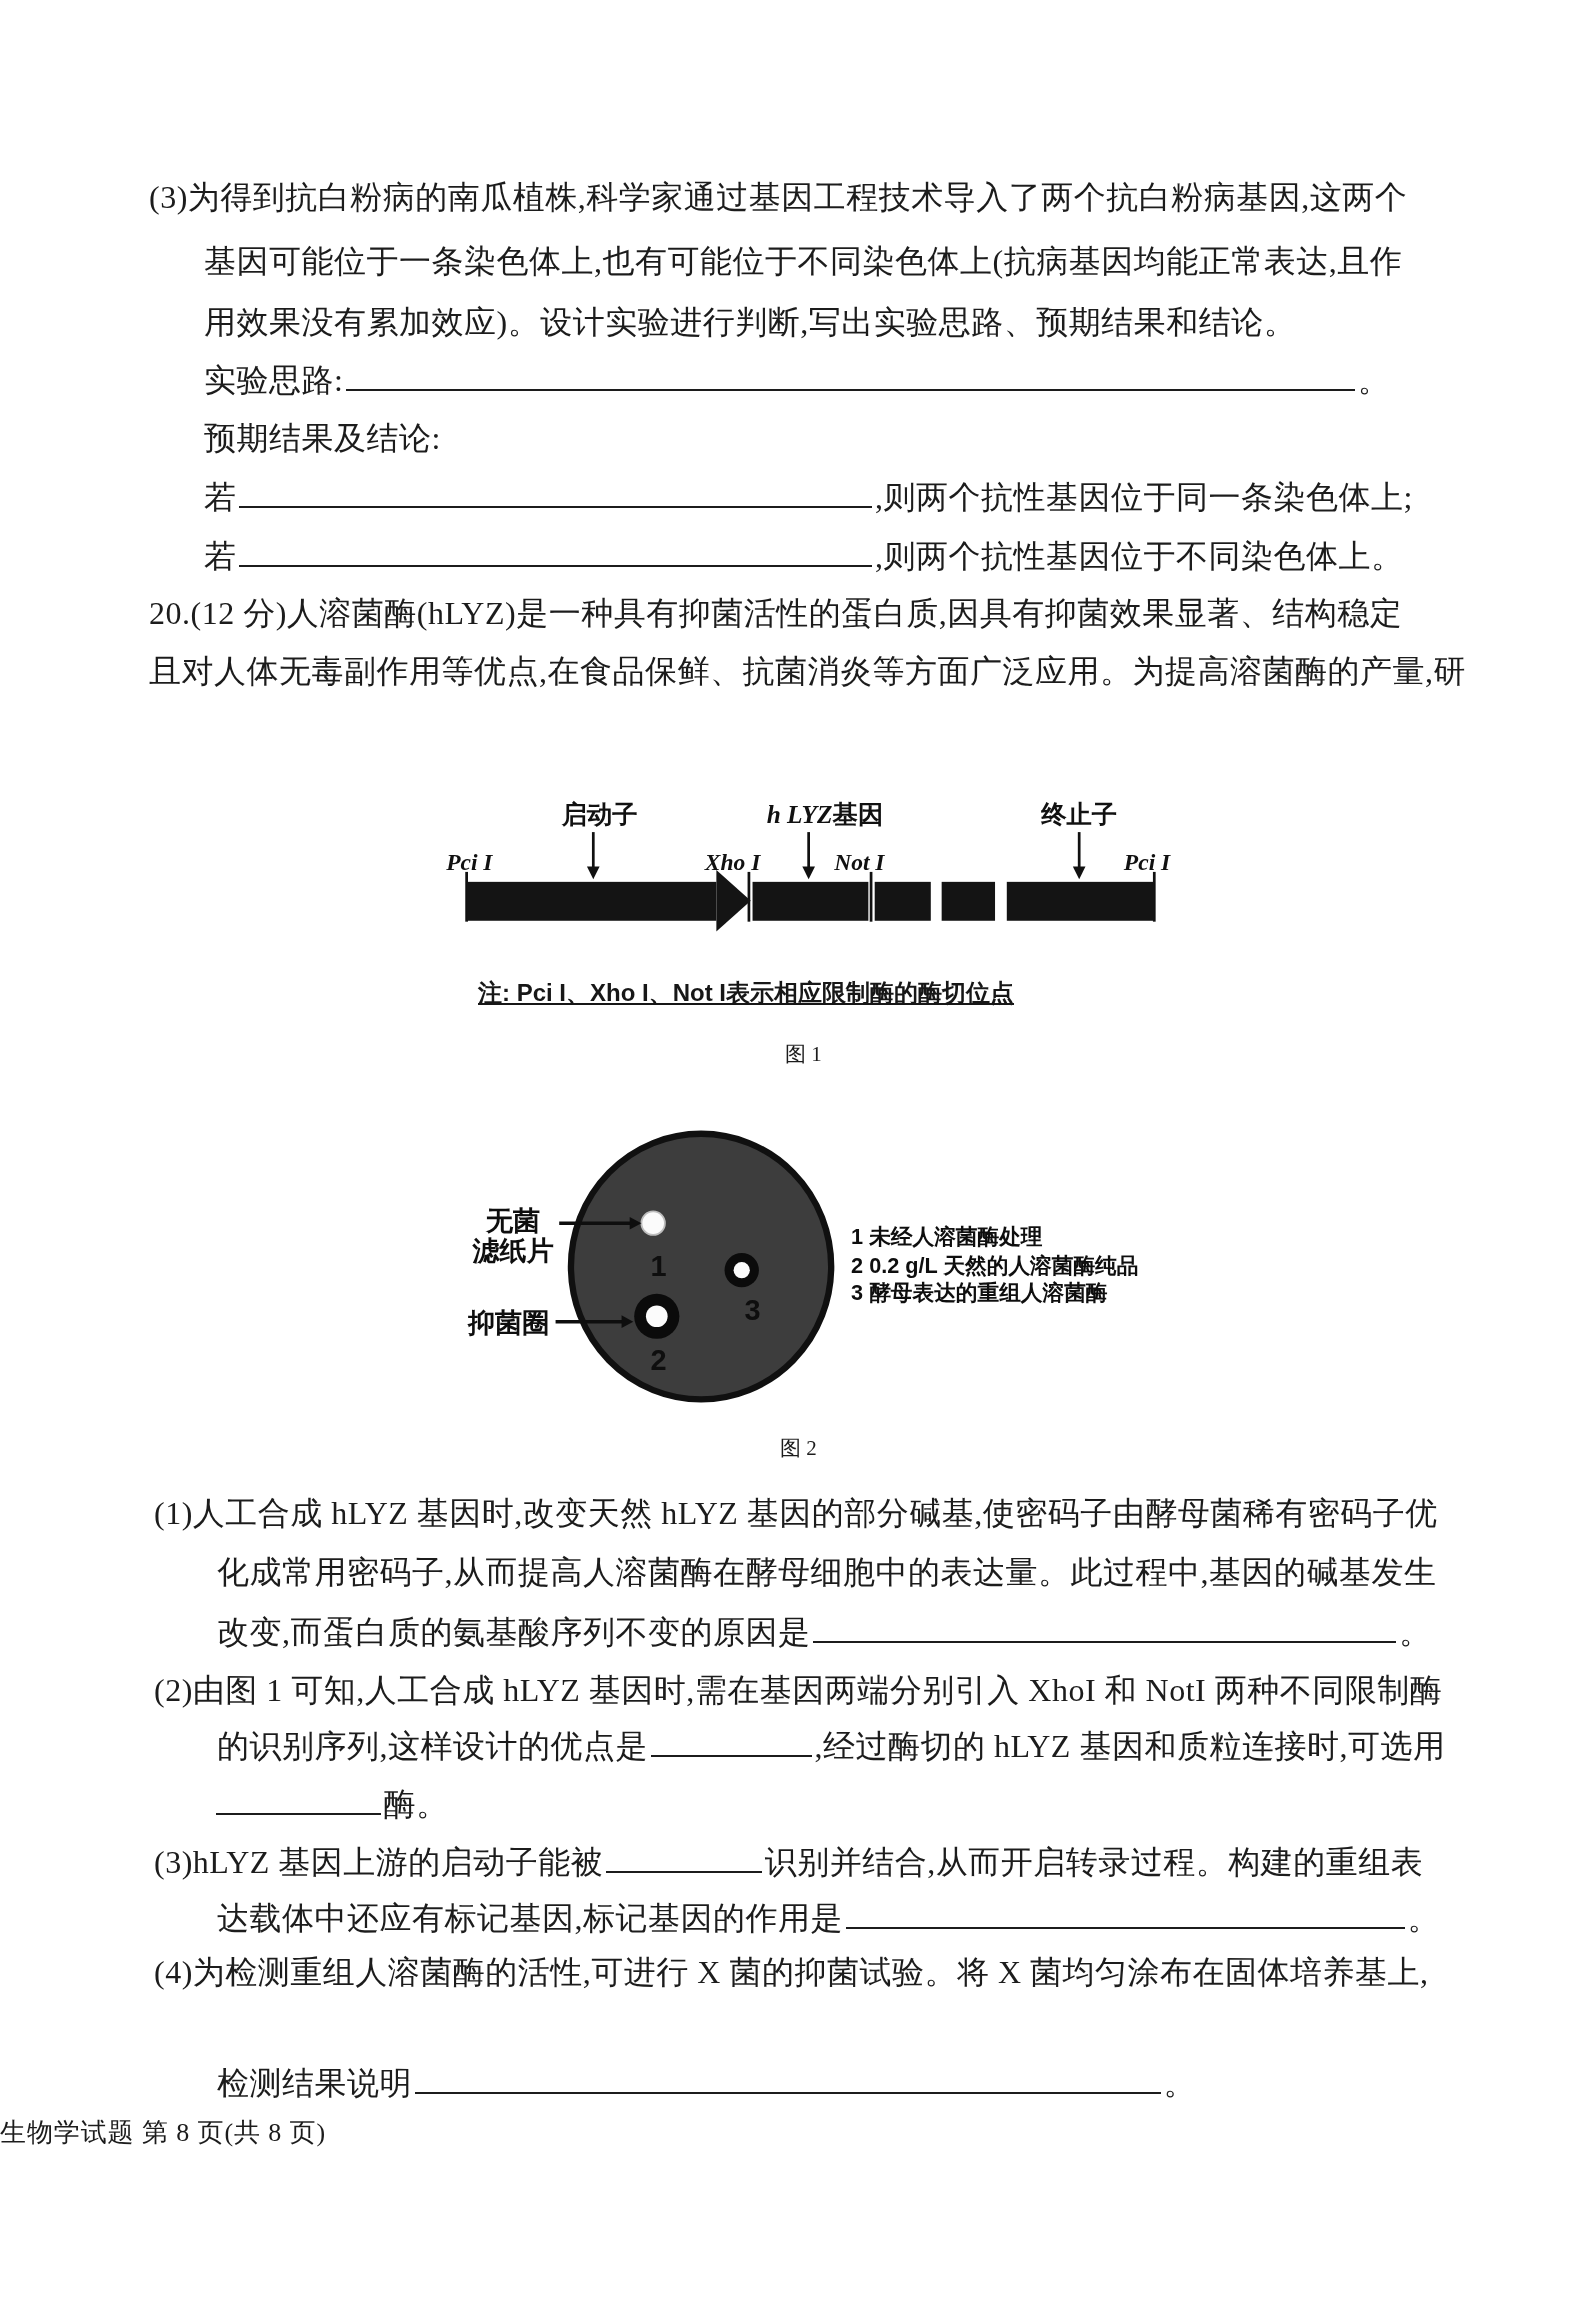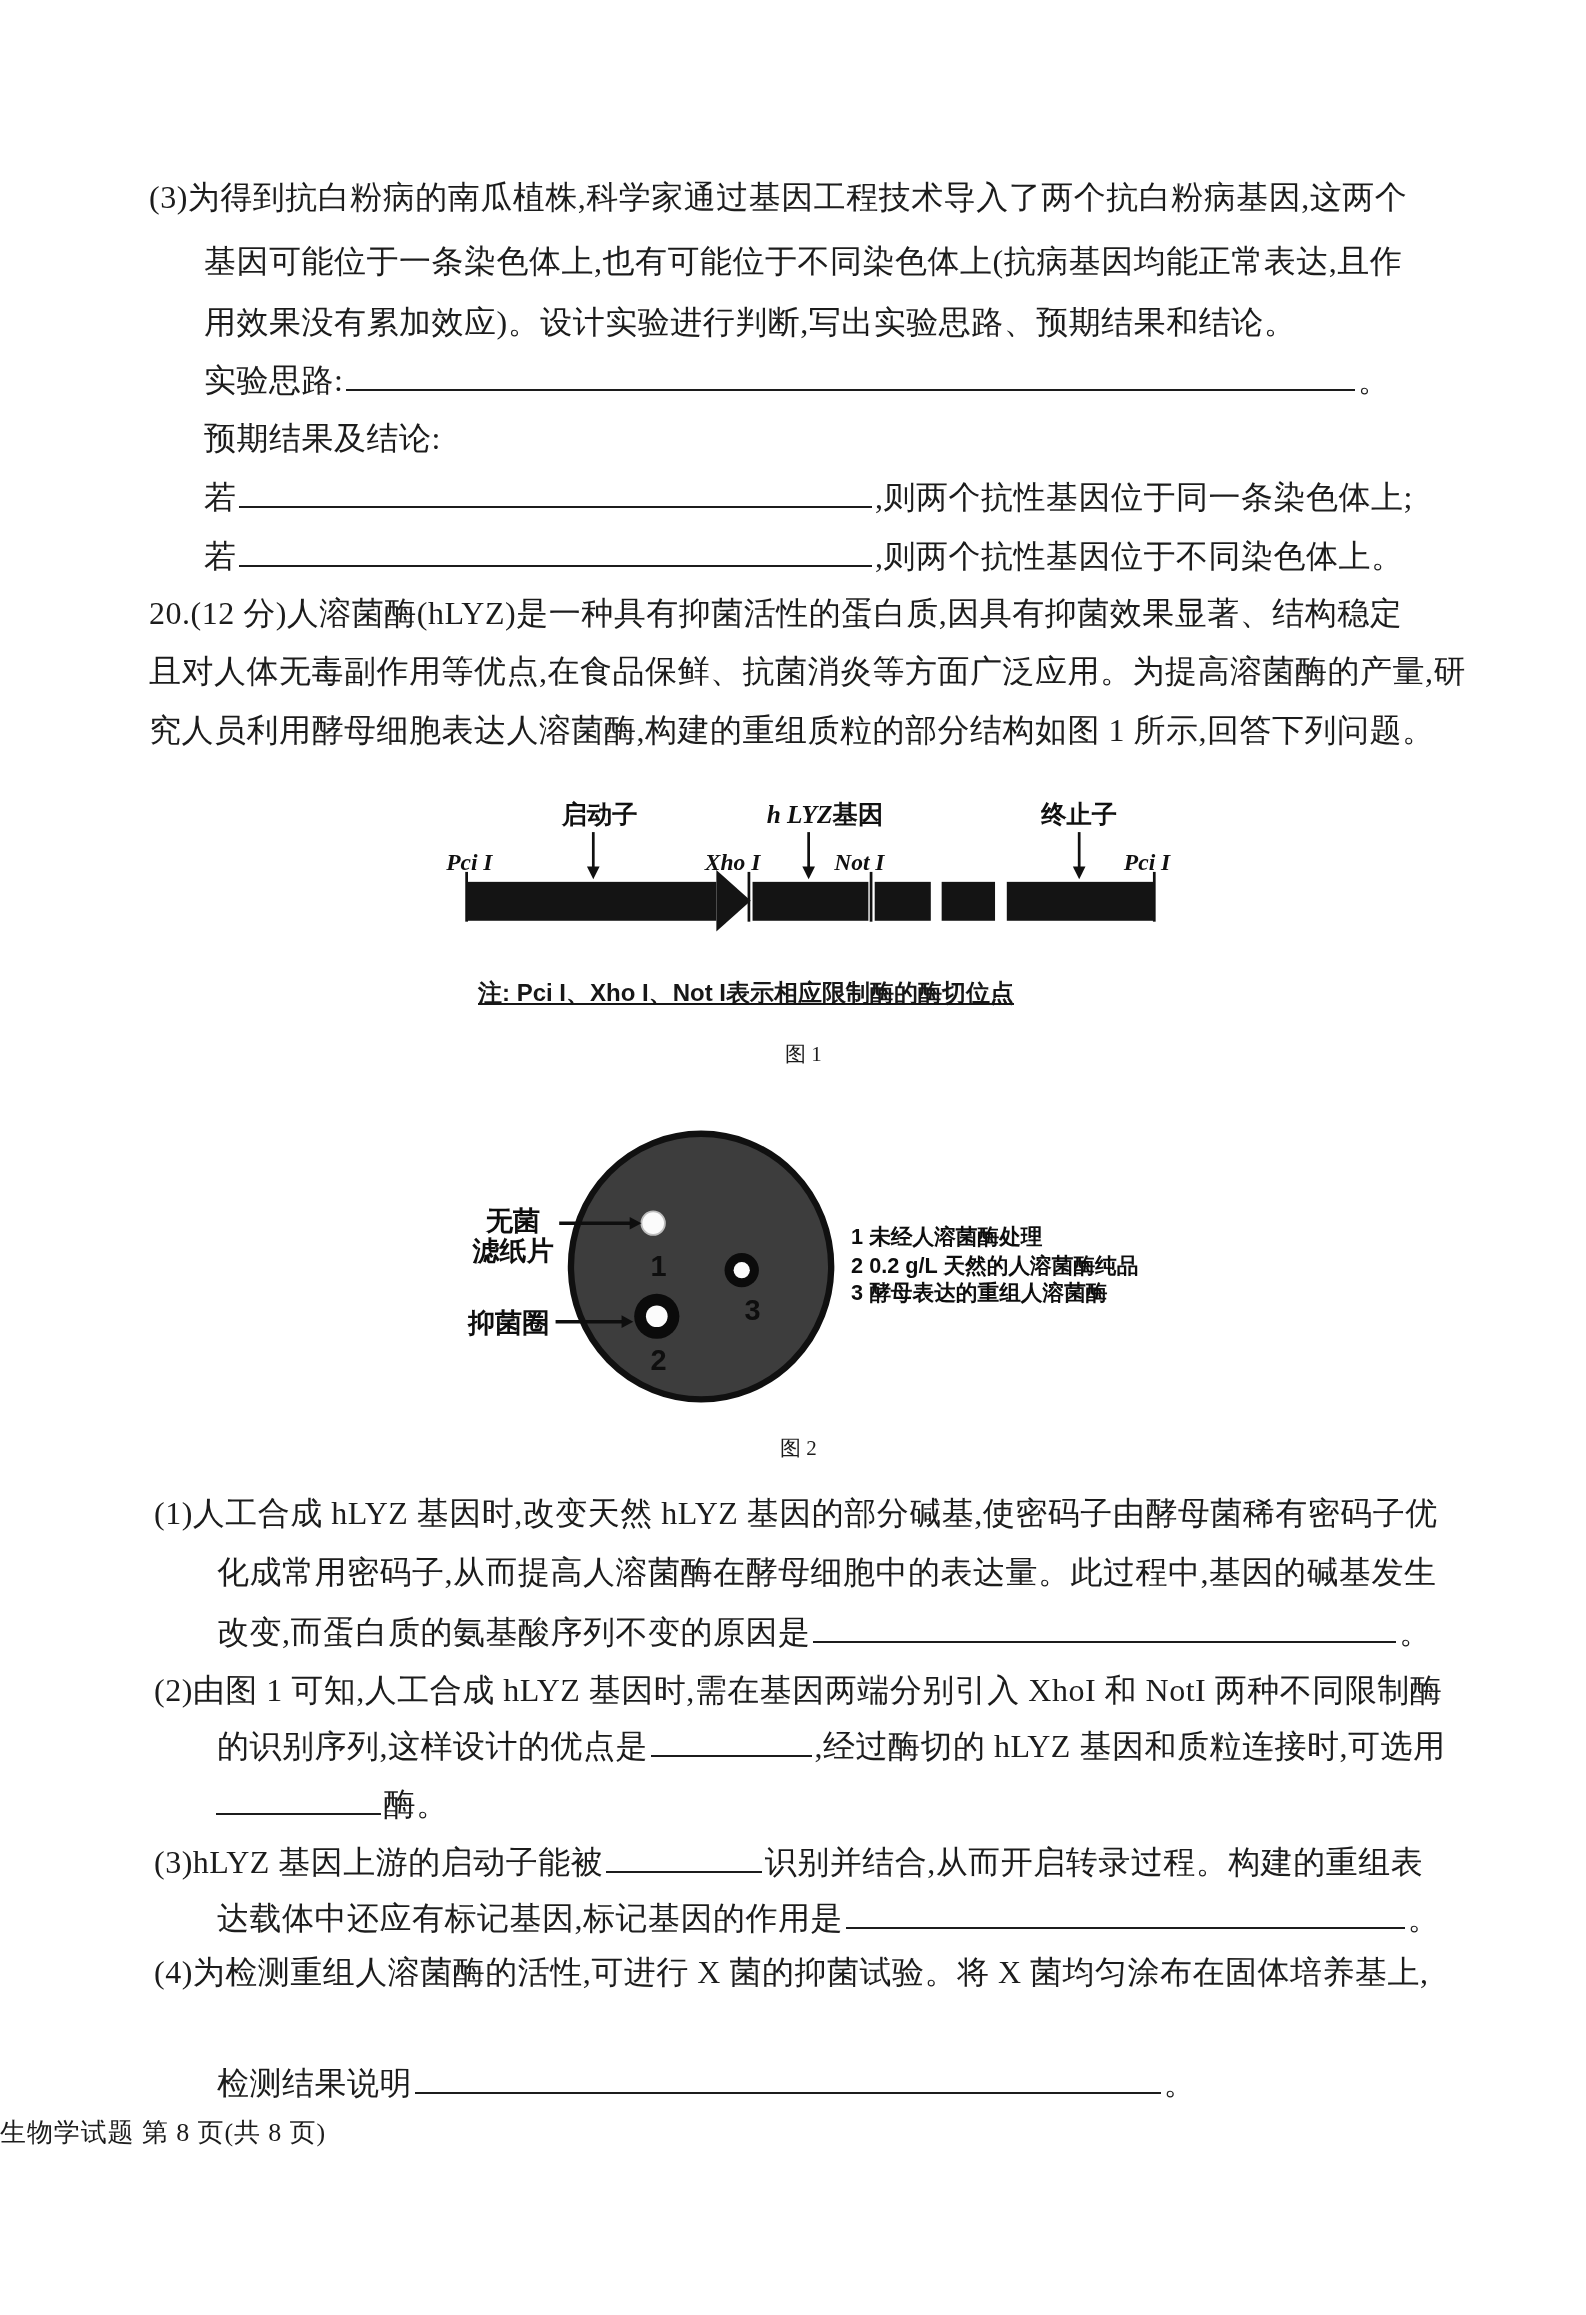--- a/index.html
+++ b/index.html
@@ -57,21 +57,20 @@
   <div class="tl" style="left:204px; top:536px">
     <span>若</span><span class="blank" style="width:633px"></span><span>,则两个抗性基因位于不同染色体上。</span>
   </div>
 
   <div class="tl" style="left:204px; top:477px">
     <span>若</span><span class="blank" style="width:633px"></span><span>,则两个抗性基因位于同一条染色体上;</span>
   </div>
 
   <div class="tl" style="left:149px; top:593px">20.(12 分)人溶菌酶(hLYZ)是一种具有抑菌活性的蛋白质,因具有抑菌效果显著、结构稳定</div>
   <div class="tl" style="left:149px; top:651px">且对人体无毒副作用等优点,在食品保鲜、抗菌消炎等方面广泛应用。为提高溶菌酶的产量,研</div>
-  <div class="tl" style="left:149px; top:710px">究人员利用酵母细胞表达人溶菌酶,构建的重组质粒的部分结构如图 1 所示,回答下列问题。</div>
 
   <svg class="fig" style="left:425px; top:794px; width:751px; height:154px" viewBox="0 0 830 170">
 
     <text class="toplabel" x="193" y="32" text-anchor="middle">启动子</text>
     <text class="toplabel" x="442" y="32" text-anchor="middle"><tspan class="lat-it">h LYZ</tspan><tspan>基因</tspan></text>
     <text class="toplabel" x="723" y="32" text-anchor="middle">终止子</text>
 
     <g>
       <line x1="186" y1="42" x2="186" y2="82" stroke="#111" stroke-width="3"></line>
       <polygon points="179,80 193,80 186,94" fill="#111"></polygon>

